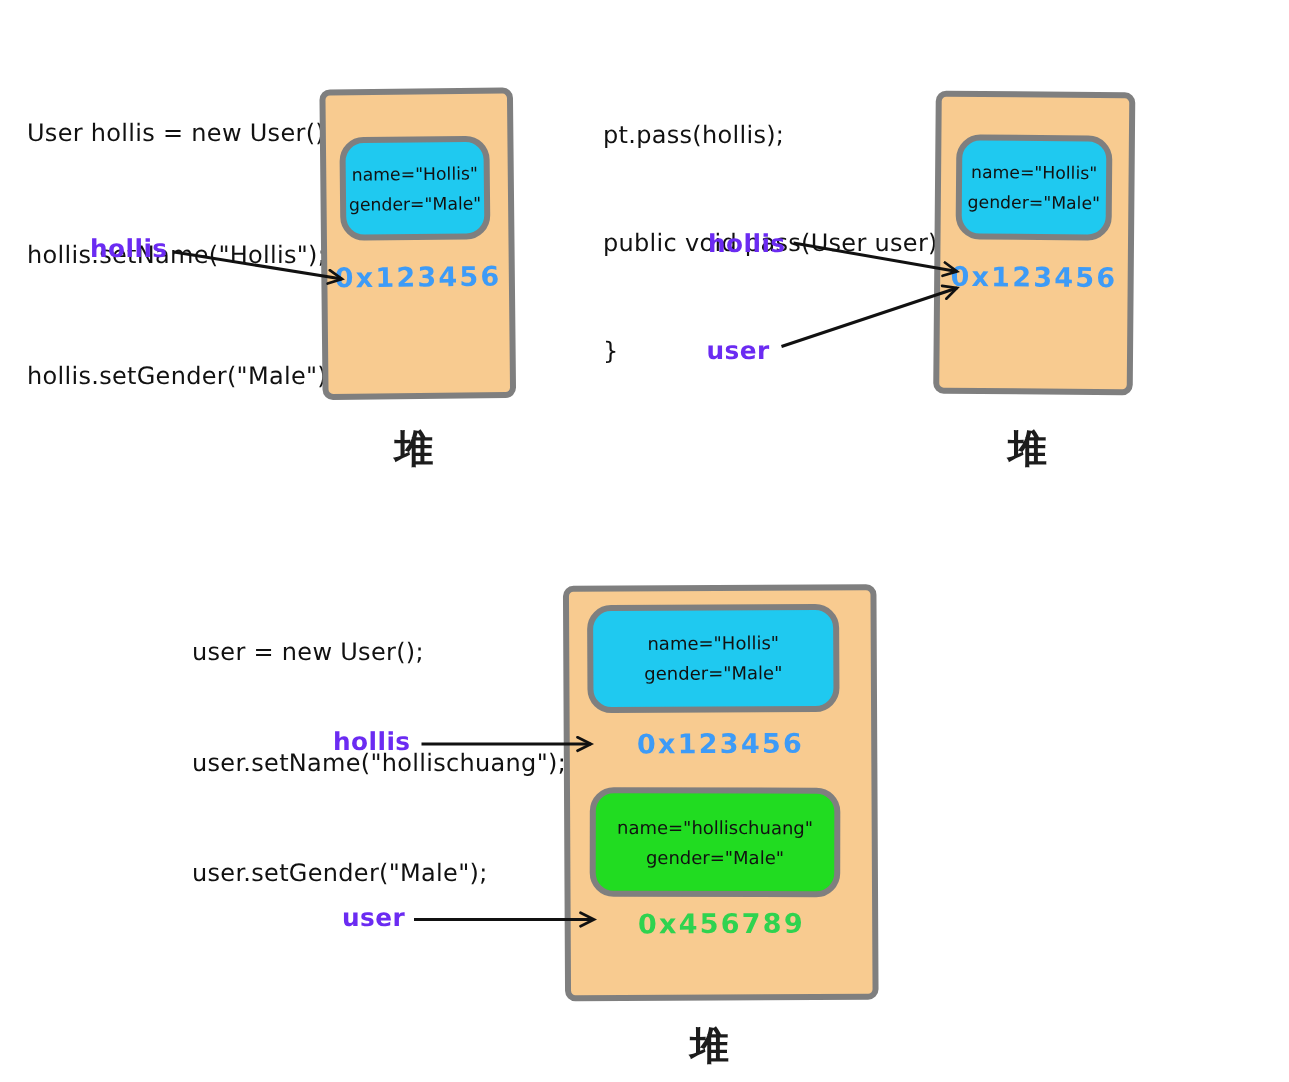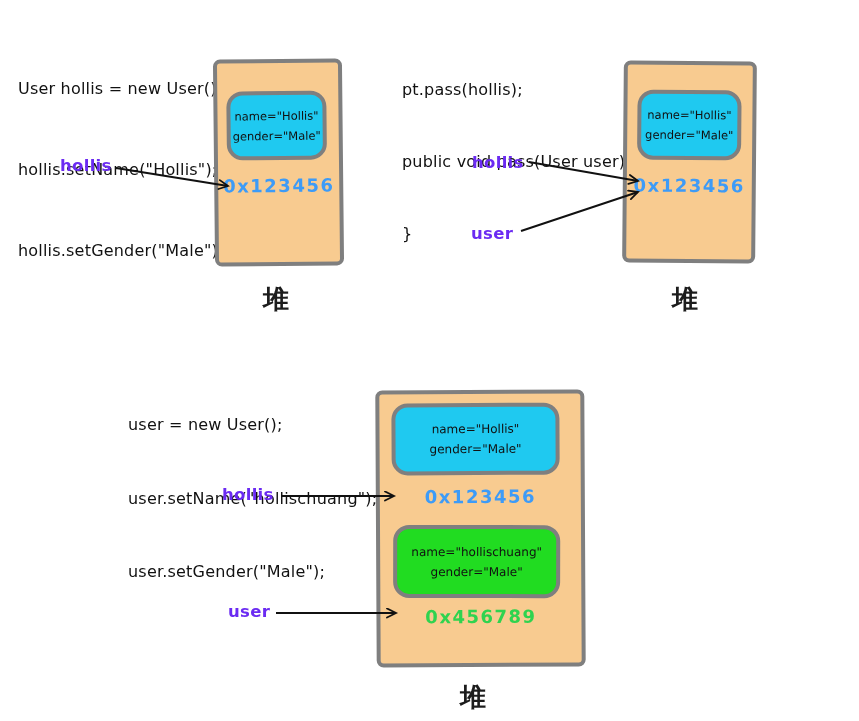--- a/index.html
+++ b/index.html
@@ -124,21 +124,21 @@
     </div>
 
     <div class="ref" style="left:472px; top:153px;">hollis</div>
     <div class="ref" style="left:471px; top:224px;">user</div>
 
     <div class="heap-label" style="left:672px; top:282px;">堆</div>
   </section>
 
   
   <section class="panel">
-    <div class="code" style="left:128px; top:364px; line-height:24.5px;">
+    <div class="code" style="left:128px; top:374px; line-height:24.5px;">
       <div>user = new User();</div>
       <div>user.setName("hollischuang");</div>
       <div>user.setGender("Male");</div>
     </div>
 
     <div class="heap" style="left:376px; top:390px; width:201px; height:269px; transform:rotate(-0.3deg);">
       <div class="obj cyan" style="left:12px; top:9px; width:160px; height:64px; font-size:12px;">
         <div>name="Hollis"</div>
         <div>gender="Male"</div>
       </div>

